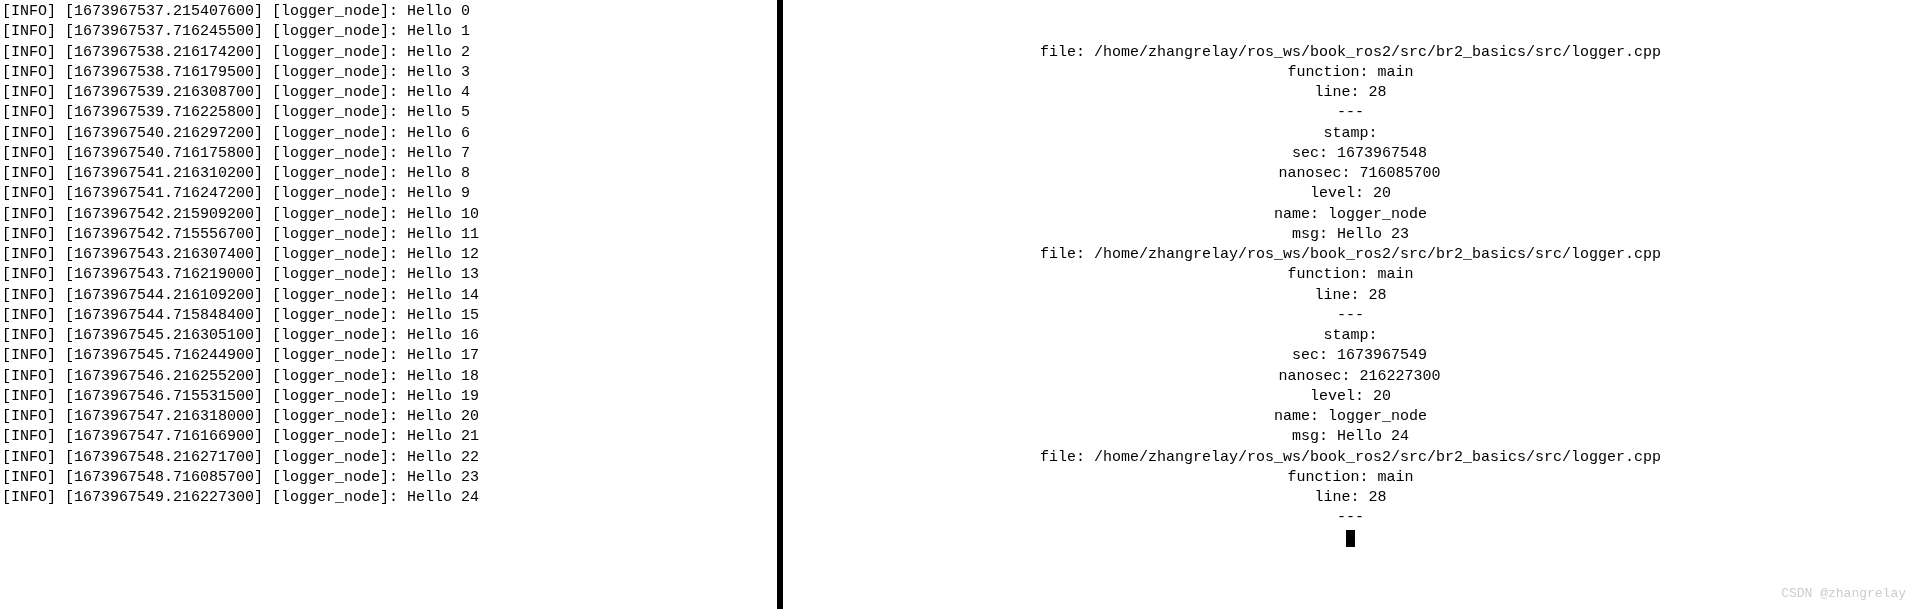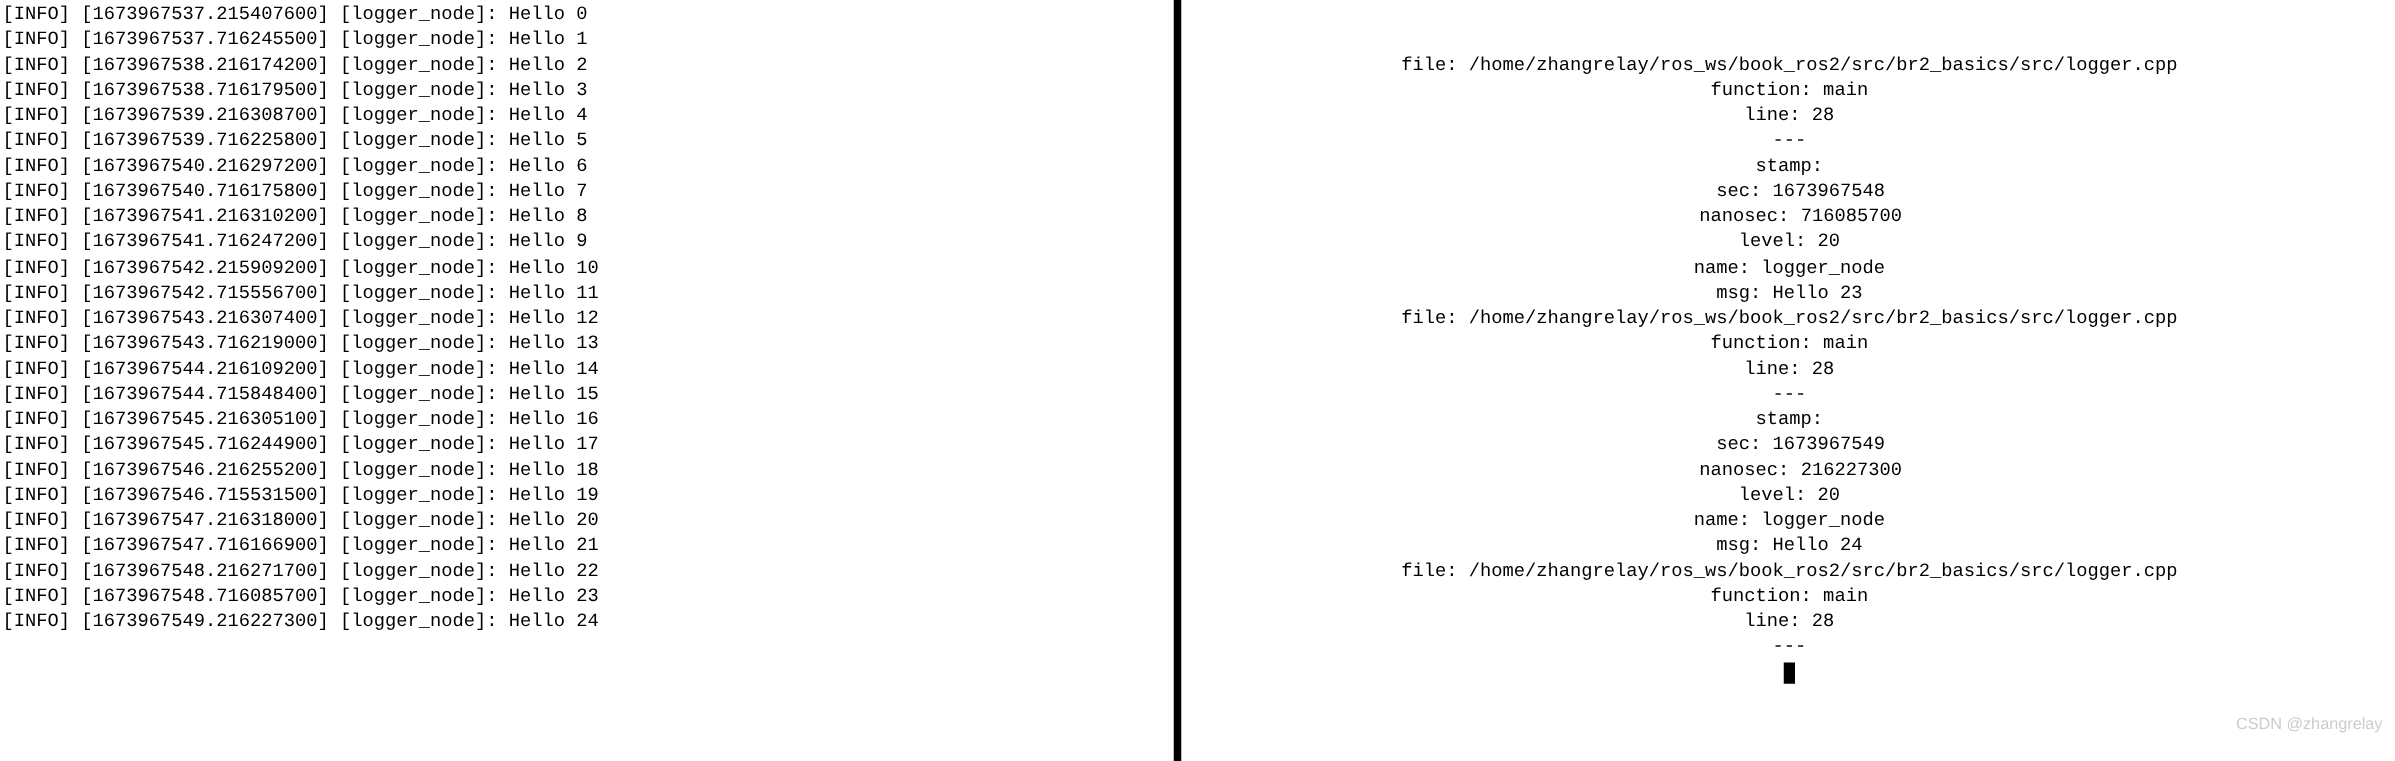--- a/index.html
+++ b/index.html
@@ -16,44 +16,44 @@
       width: 1916px;
       height: 609px;
       display: flex;
     }
     .panel {
       white-space: pre;
       color: #000;
       padding: 2px 0 0 2px;
     }
     .left-panel {
-      width: 945px;
+      width: 783px;
       border-right: 6px solid #000;
       overflow: hidden;
     }
     .right-panel {
       flex: 1;
       overflow: hidden;
       position: relative;
       text-align: center;
     }
     .cursor {
       display: inline-block;
       width: 9px;
       height: 17px;
       background: #000;
       vertical-align: text-bottom;
     }
     .watermark {
       position: absolute;
-      bottom: 21px;
+      bottom: 6px;
       right: 10px;
       color: #ccc;
       font-size: 13px;
-      font-family: Liberation Sans, sans-serif;
+      font-family: Liberation Mono, monospace;
       white-space: nowrap;
     }
   </style>
 </head>
 <body>
 
 <div class="panel left-panel" id="left"><div>[INFO] [1673967537.215407600] [logger_node]: Hello 0</div><div>[INFO] [1673967537.716245500] [logger_node]: Hello 1</div><div>[INFO] [1673967538.216174200] [logger_node]: Hello 2</div><div>[INFO] [1673967538.716179500] [logger_node]: Hello 3</div><div>[INFO] [1673967539.216308700] [logger_node]: Hello 4</div><div>[INFO] [1673967539.716225800] [logger_node]: Hello 5</div><div>[INFO] [1673967540.216297200] [logger_node]: Hello 6</div><div>[INFO] [1673967540.716175800] [logger_node]: Hello 7</div><div>[INFO] [1673967541.216310200] [logger_node]: Hello 8</div><div>[INFO] [1673967541.716247200] [logger_node]: Hello 9</div><div>[INFO] [1673967542.215909200] [logger_node]: Hello 10</div><div>[INFO] [1673967542.715556700] [logger_node]: Hello 11</div><div>[INFO] [1673967543.216307400] [logger_node]: Hello 12</div><div>[INFO] [1673967543.716219000] [logger_node]: Hello 13</div><div>[INFO] [1673967544.216109200] [logger_node]: Hello 14</div><div>[INFO] [1673967544.715848400] [logger_node]: Hello 15</div><div>[INFO] [1673967545.216305100] [logger_node]: Hello 16</div><div>[INFO] [1673967545.716244900] [logger_node]: Hello 17</div><div>[INFO] [1673967546.216255200] [logger_node]: Hello 18</div><div>[INFO] [1673967546.715531500] [logger_node]: Hello 19</div><div>[INFO] [1673967547.216318000] [logger_node]: Hello 20</div><div>[INFO] [1673967547.716166900] [logger_node]: Hello 21</div><div>[INFO] [1673967548.216271700] [logger_node]: Hello 22</div><div>[INFO] [1673967548.716085700] [logger_node]: Hello 23</div><div>[INFO] [1673967549.216227300] [logger_node]: Hello 24</div></div>
 <div class="panel right-panel" id="right">
   <div>file: /home/zhangrelay/ros_ws/book_ros2/src/br2_basics/src/logger.cpp</div><div>function: main</div><div>line: 28</div><div>---</div><div>stamp:</div><div>  sec: 1673967548</div><div>  nanosec: 716085700</div><div>level: 20</div><div>name: logger_node</div><div>msg: Hello 23</div><div>file: /home/zhangrelay/ros_ws/book_ros2/src/br2_basics/src/logger.cpp</div><div>function: main</div><div>line: 28</div><div>---</div><div>stamp:</div><div>  sec: 1673967549</div><div>  nanosec: 216227300</div><div>level: 20</div><div>name: logger_node</div><div>msg: Hello 24</div><div>file: /home/zhangrelay/ros_ws/book_ros2/src/br2_basics/src/logger.cpp</div><div>function: main</div><div>line: 28</div><div>---</div><div><span class="cursor"></span></div><div class="watermark">CSDN @zhangrelay</div>
 </div>

